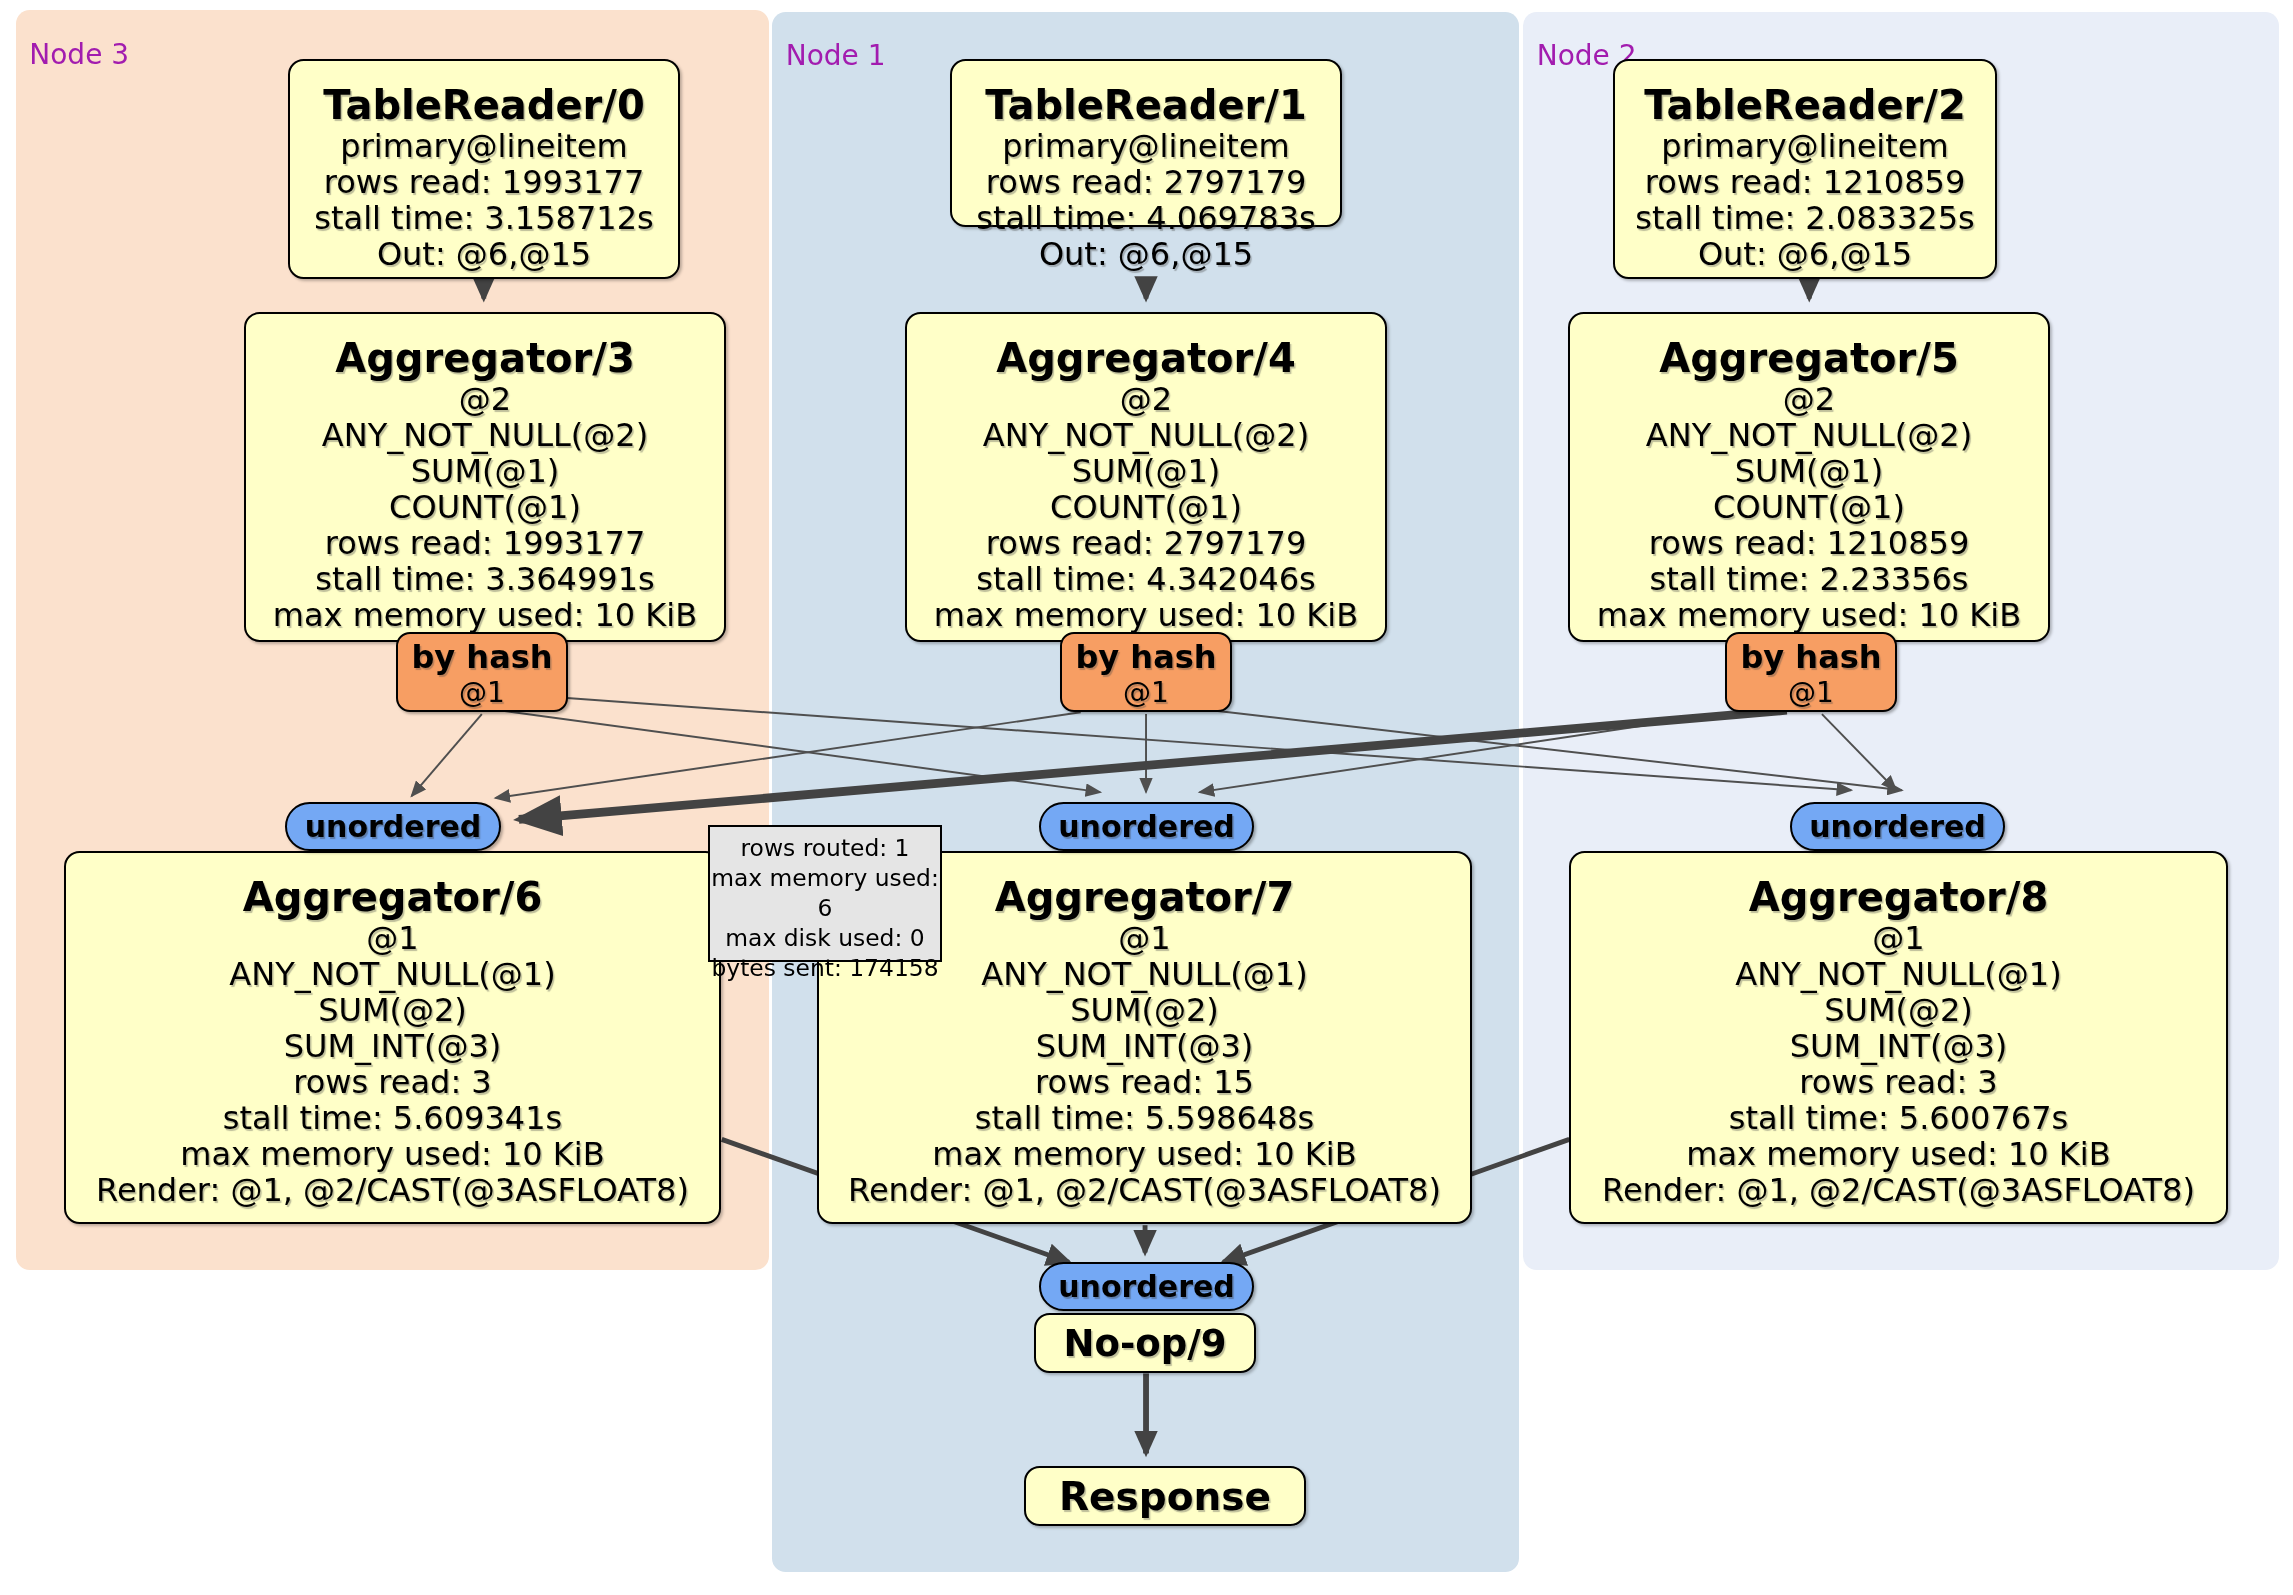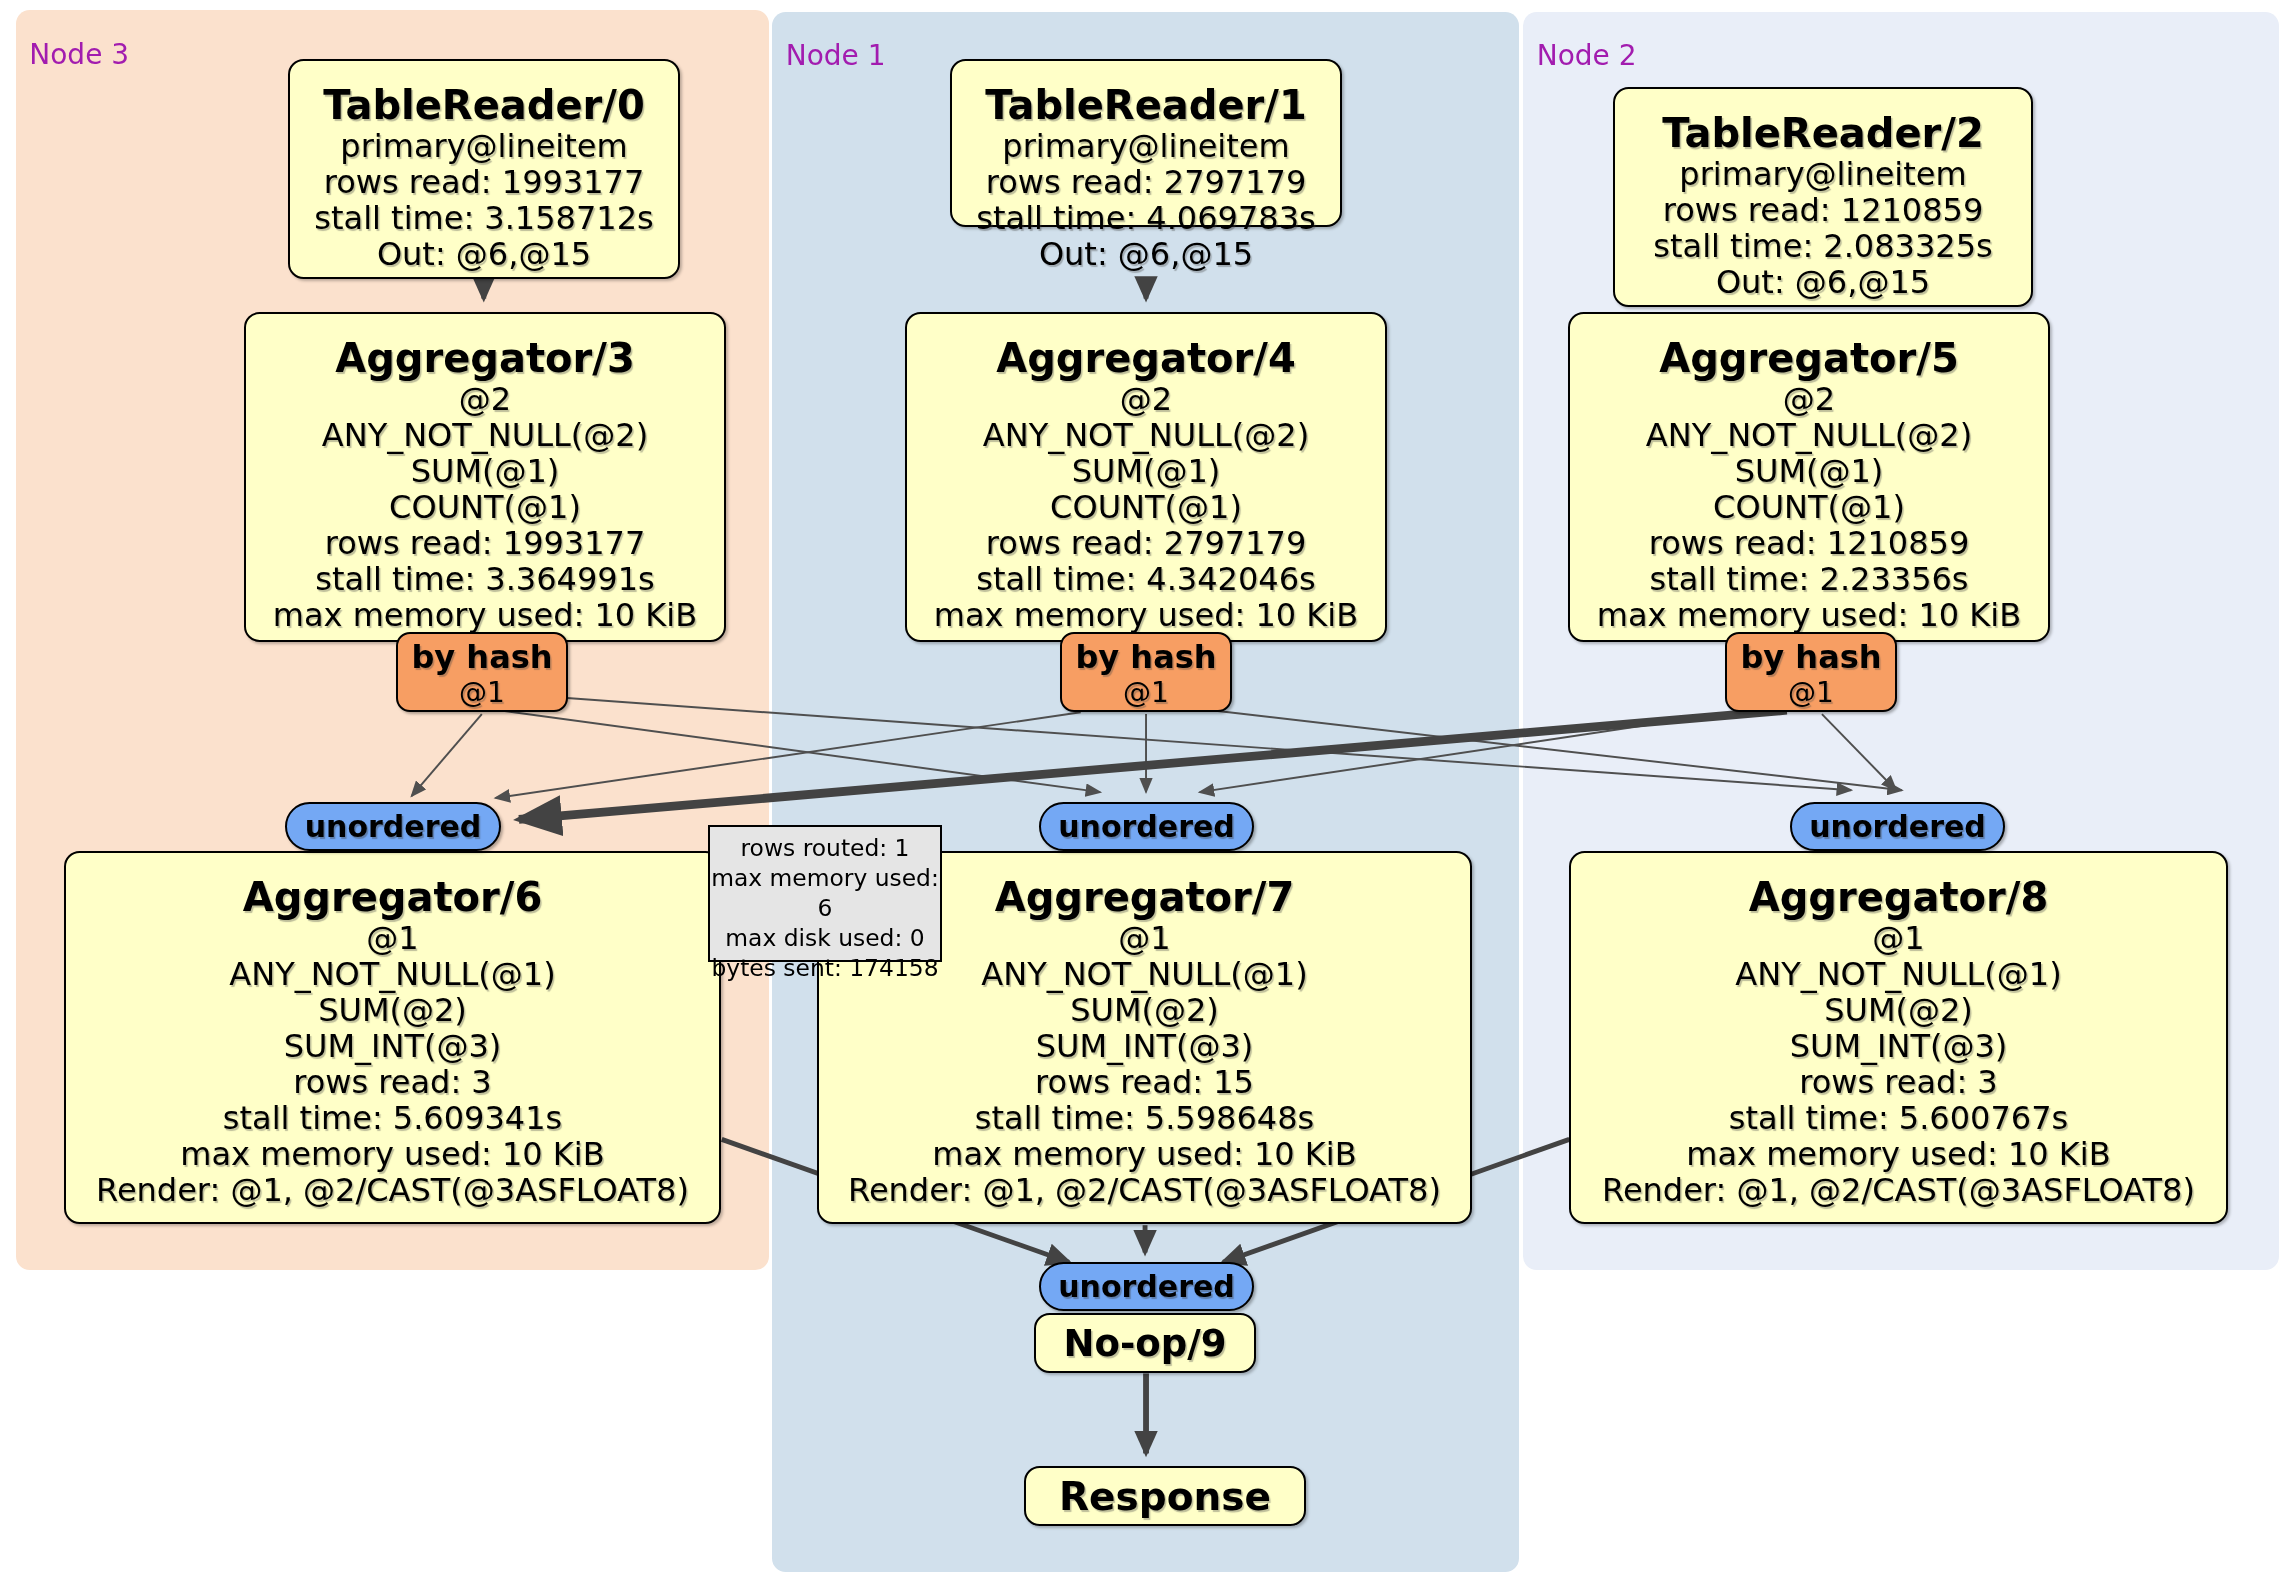--- a/index.html
+++ b/index.html
@@ -125,21 +125,21 @@
   </div>
   <div class="nodebox" style="left:950px; top:59px; width:392px; height:168px;">
     <div class="title">TableReader/1</div>
     <div>
         <div class="line">primary@lineitem</div>
         <div class="line">rows read: 2797179</div>
         <div class="line">stall time: 4.069783s</div>
         <div class="line">Out: @6,@15</div>
       </div>
   </div>
-  <div class="nodebox" style="left:1613px; top:59px; width:420px; height:220px;margin-top:28px;">
+  <div class="nodebox" style="left:1613px; top:59px; width:384px; height:220px;">
     <div class="title">TableReader/2</div>
     <div>
         <div class="line">primary@lineitem</div>
         <div class="line">rows read: 1210859</div>
         <div class="line">stall time: 2.083325s</div>
         <div class="line">Out: @6,@15</div>
       </div>
   </div>
 
   <div class="nodebox" style="left:244px; top:312px; width:482px; height:330px;">

